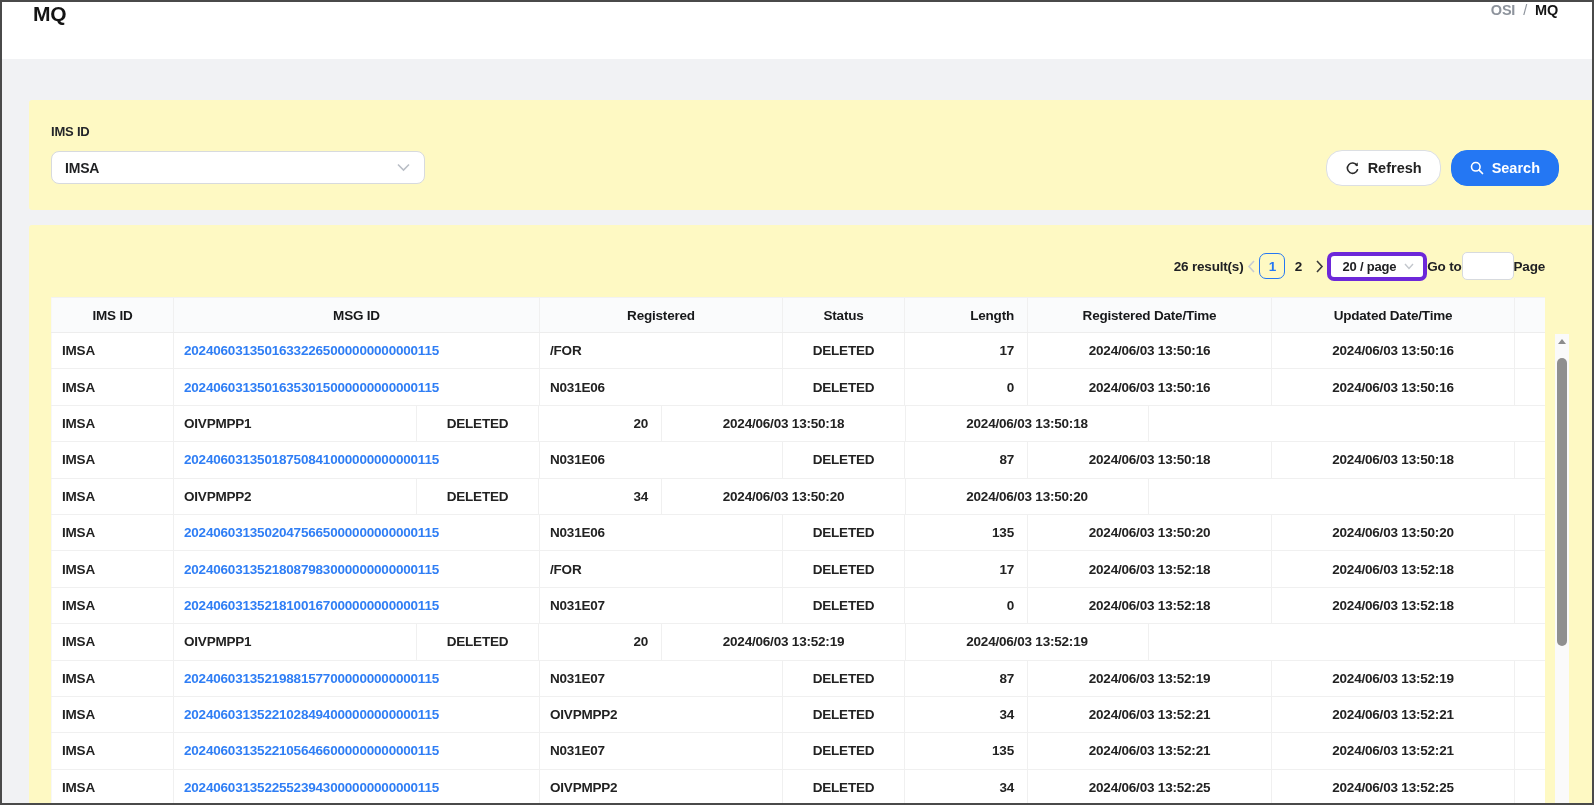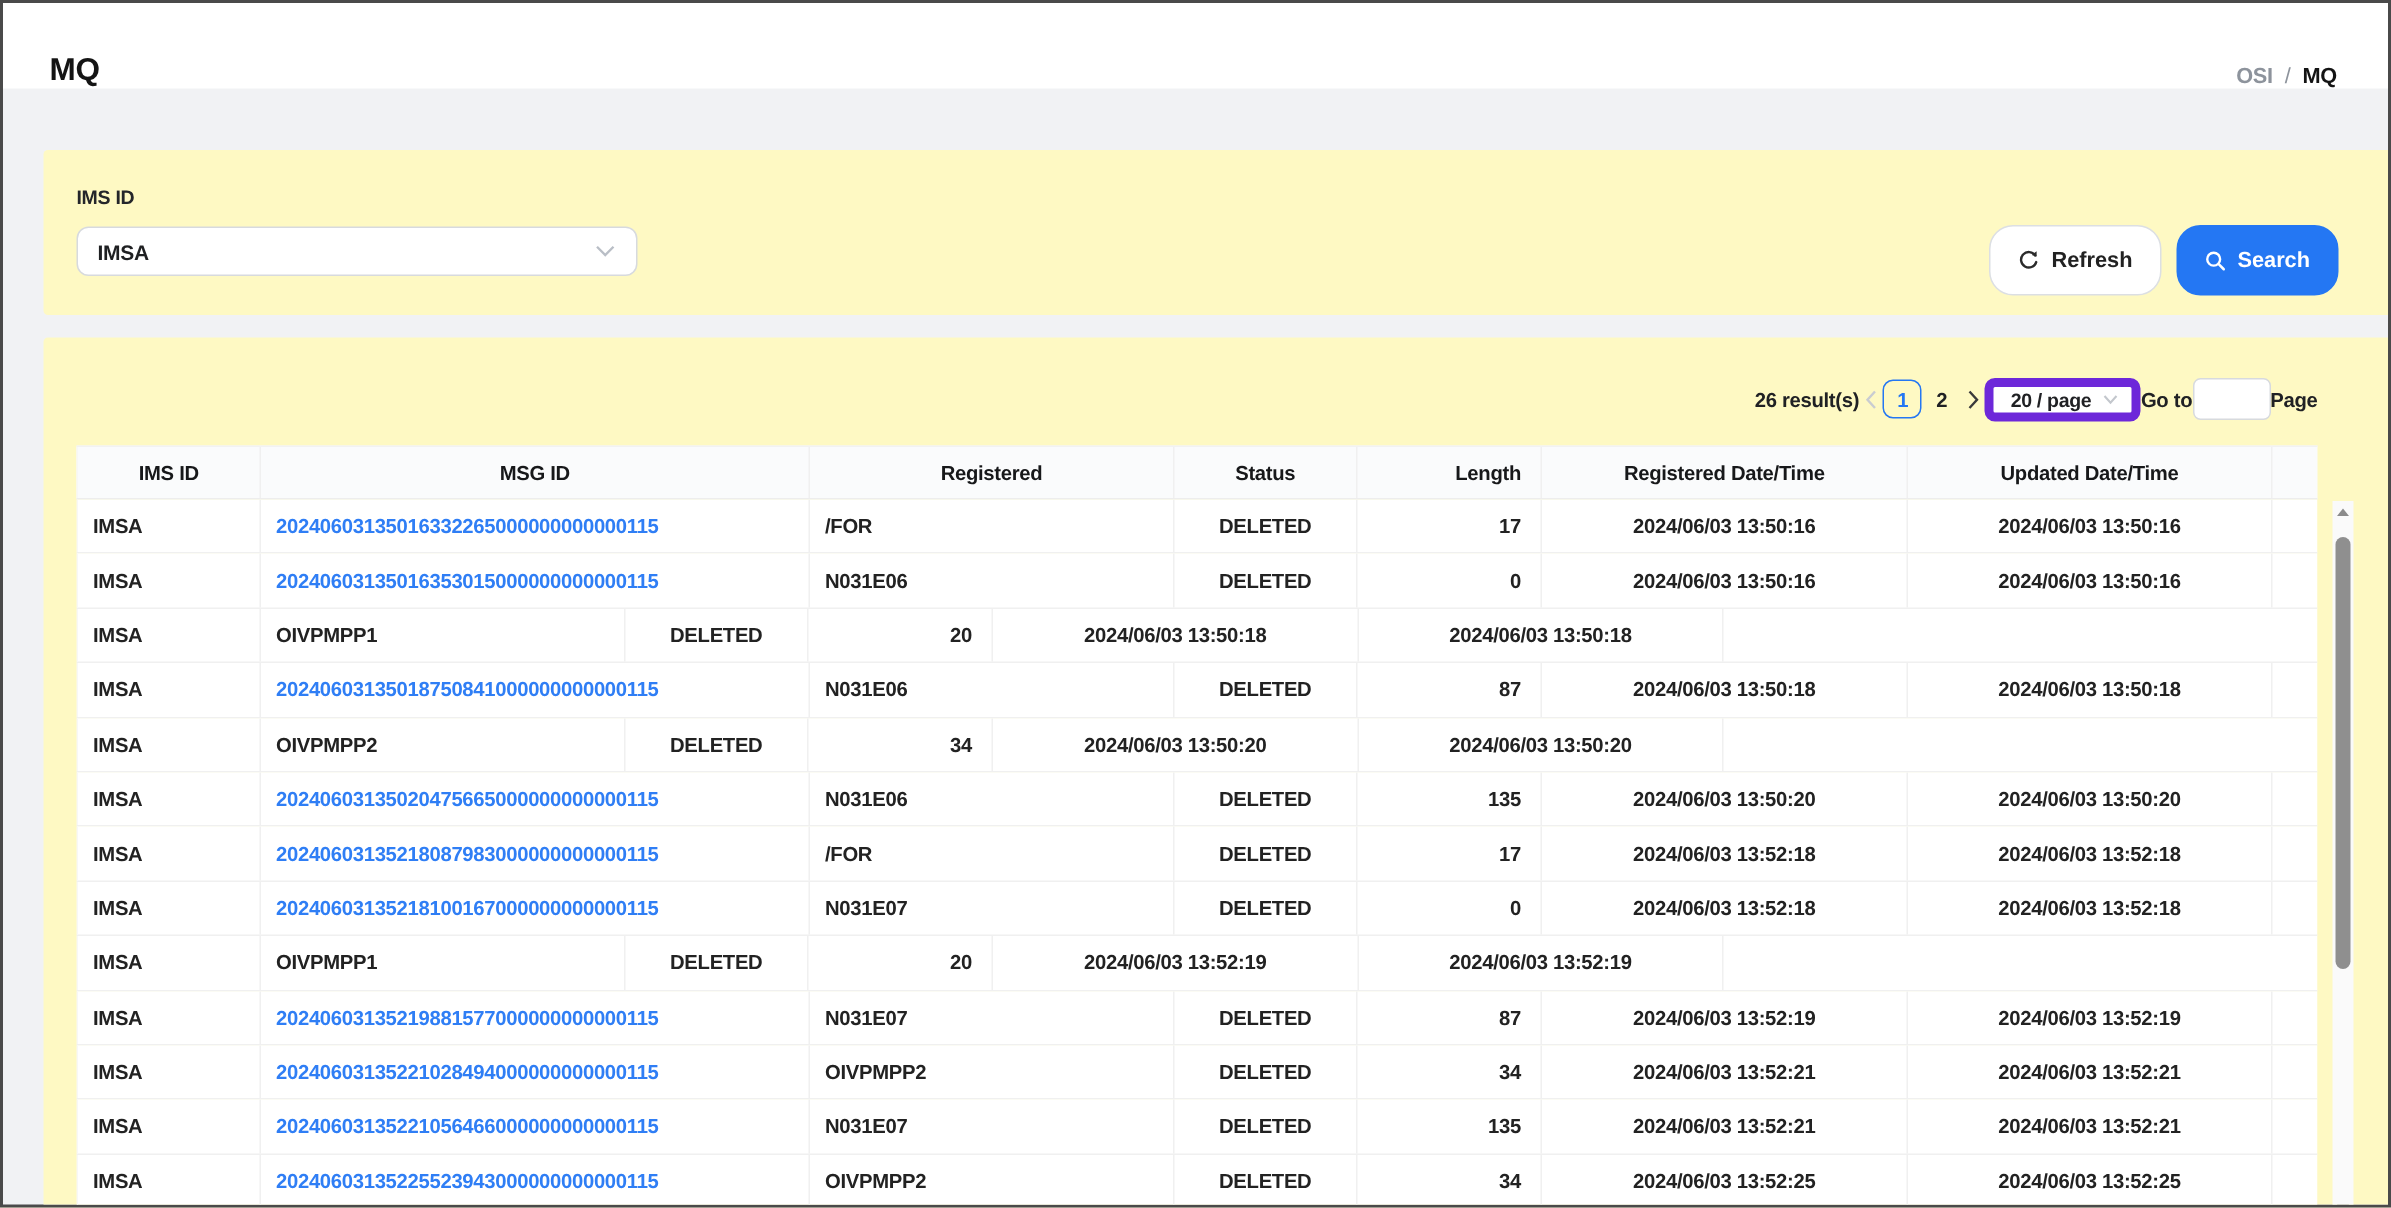--- a/index.html
+++ b/index.html
@@ -12,21 +12,21 @@
     overflow:hidden;
     color:#1c1c1c;
     letter-spacing:-0.2px;
     --accent:#2477f3;
     --link:#2f7ef5;
   }
 
   
   .topbar {
     position:absolute; left:0; top:0; width:100%; height:57px;
-    background:#ffffff; display:flex; align-items:flex-end;
+    background:#ffffff; display:flex; align-items:flex-start;
     justify-content:space-between; padding:0 34px 0 31px;
   }
   .page-title { font-size:21px; font-weight:800; color:#141414; }
   .breadcrumb { font-size:14.5px; font-weight:600; display:flex; gap:8px; align-items:center; }
   .breadcrumb .parent { color:#8d939c; }
   .breadcrumb .sep { color:#8d939c; font-weight:400; }
   .breadcrumb .current { color:#141414; font-weight:700; }
 
   
   .card { position:absolute; left:27px; width:1566px; background:#fef9c3; border-radius:3px;margin-top:27px; }
@@ -36,40 +36,40 @@
   
   .field-label { font-size:13px; font-weight:700; color:#24262a; margin-bottom:12px; }
   .select-box {
     width:374px; height:33px; border:1px solid #d7dade; border-radius:8px;
     background:#fff; display:flex; align-items:center; justify-content:space-between;
     padding:0 14px 0 13px; cursor:pointer;
   }
   .select-box .value { font-size:14px; font-weight:700; color:#1f2022; }
   .filter-actions { position:absolute; right:36px; top:50px; display:flex; gap:10px; }
   .btn {
-    height:47px; border-radius:16px; display:flex; align-items:center; gap:8px;
+    height:36px; border-radius:16px; display:flex; align-items:center; gap:8px;
     font-size:14.5px; font-weight:700; padding:12px 18px; cursor:pointer; border:1px solid transparent;
   }
   .btn-default { background:#fff; border-color:#dcdfe3; color:#222; }
   .btn-primary { background:var(--accent); color:#fff; border-color:var(--accent); }
 
   
   .pagination {
     height:30px; margin:26px 50px 0 0; display:flex; justify-content:flex-end;
     align-items:center; font-size:13.5px; font-weight:600; color:#202124;
   }
   .result-count b { font-weight:800; }
   .pg-btn { display:flex; align-items:center; justify-content:center; width:16px; height:26px; cursor:pointer; }
   .pg-num {
     min-width:26px; height:26px; display:flex; align-items:center; justify-content:center;
     border-radius:7px; cursor:pointer; font-weight:700;
   }
   .pg-num.active { border:1px solid var(--accent); color:var(--accent); }
   .page-size-select {
-    height:29px; border:6px solid #6d28d9; border-radius:7px; background:#fff;
+    height:29px; border:4px solid #6d28d9; border-radius:7px; background:#fff;
     display:flex; align-items:center; gap:8px; padding:0 9px 0 11px; cursor:pointer;
     font-size:13px; font-weight:600; color:#202124;
   }
   .goto-input {
     width:52px; height:28px; border:1px solid #d7dade; border-radius:5px;
     font:inherit; padding:0 6px; outline:none;
   }
 
   
   .table { margin:16px 0 0 22px; width:1494px; font-size:13.5px; }

